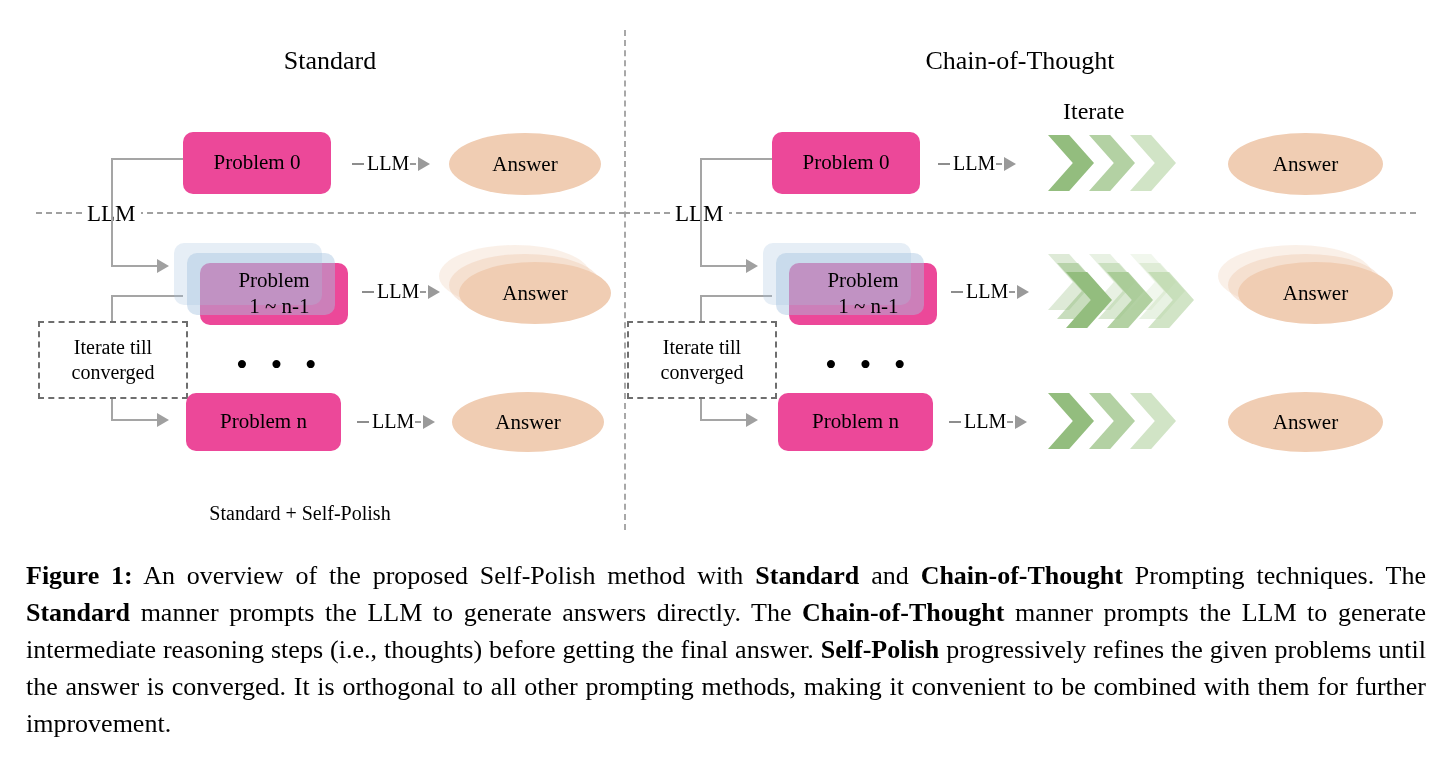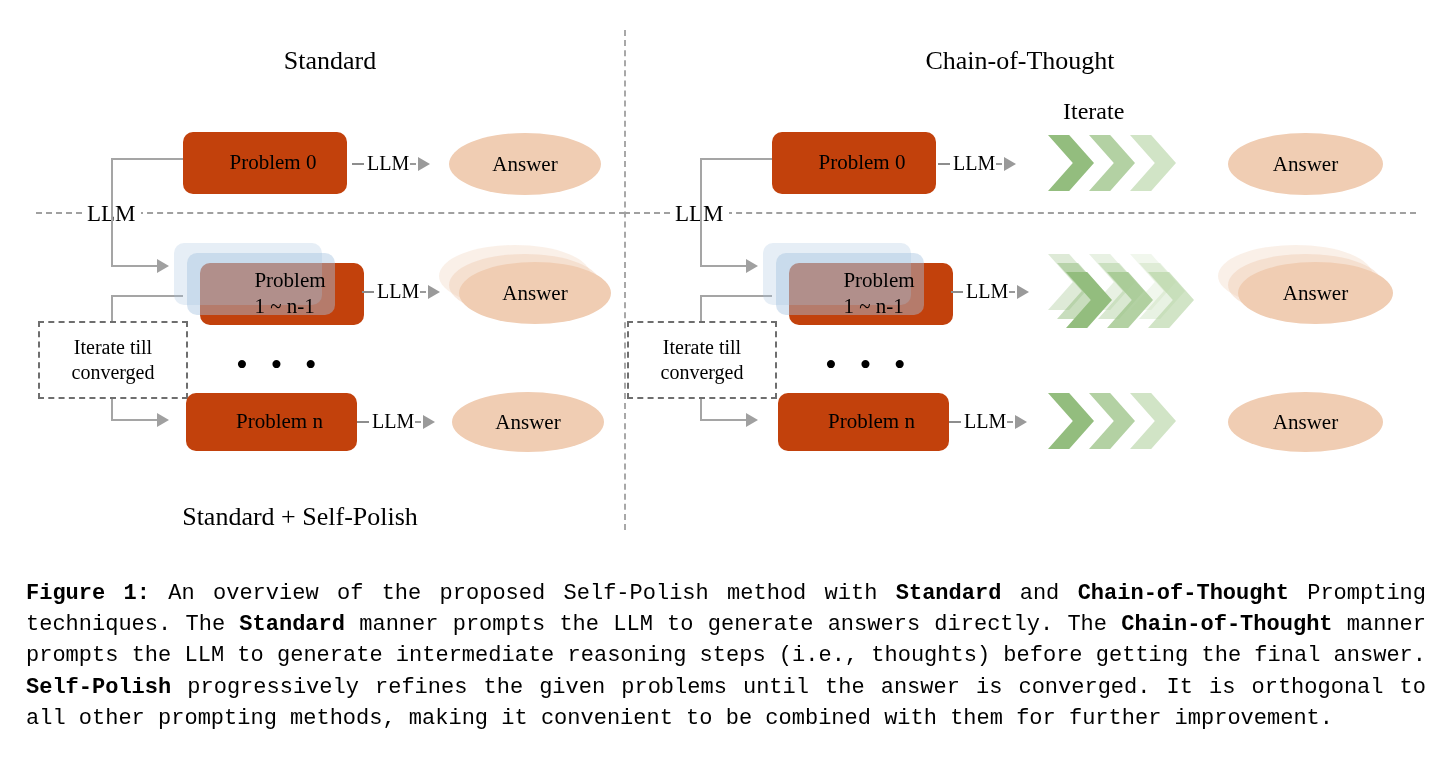--- a/index.html
+++ b/index.html
@@ -45,47 +45,46 @@
 
   
   .panel-title {
     position: absolute;
     font-size: 26px;
     text-align: center;
     white-space: nowrap;
   }
   .panel-footer {
     position: absolute;
-    font-size: 26px;
+    font-size: 20px;
     text-align: center;
     white-space: nowrap;
   }
 
   
   .llm-label {
     position: absolute;
     font-size: 23px;
     background: #ffffff;
     padding: 0 5px;
     line-height: 1;
   }
 
   
   .pbox {
     position: absolute;
-    background: #c2410c;
+    background: #ec4899;
     border-radius: 10px;
     display: flex;
     align-items: center;
     justify-content: center;
-    text-align: left;
+    text-align: right;
     font-size: 21px;
     line-height: 1.22;
     color: #000;
-    padding-left: 16px;
   }
   .pbox .ghost {
     position: absolute;
     background: #a6c3e0;
     border-radius: 10px;
   }
   .ghost.g1 { opacity: 0.45; }
   .ghost.g2 { opacity: 0.28; }
   .pbox .ptext { position: relative; z-index: 3; }
 
@@ -199,27 +198,26 @@
     width: 0; height: 0;
     border-top: 7px solid transparent;
     border-bottom: 7px solid transparent;
     border-left: 12px solid #a0a0a0;
   }
 
   
   .caption {
     position: absolute;
     left: 26px;
-    top: 578px;
+    top: 558px;
     width: 1400px;
-    font-size: 22px;
+    font-size: 26px;
     line-height: 1.42;
     text-align: justify;
     color: #000;
-    font-family: Liberation Mono, monospace;
   }
   .caption b { font-weight: bold; }
 </style>
 </head>
 <body>
 
 <div class="figure-area">
 
   <div class="v-divider"></div>
   <div class="h-divider left-a"></div>

